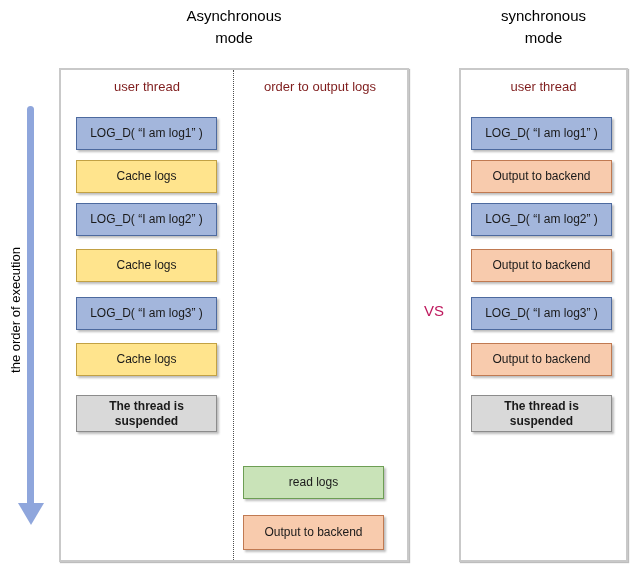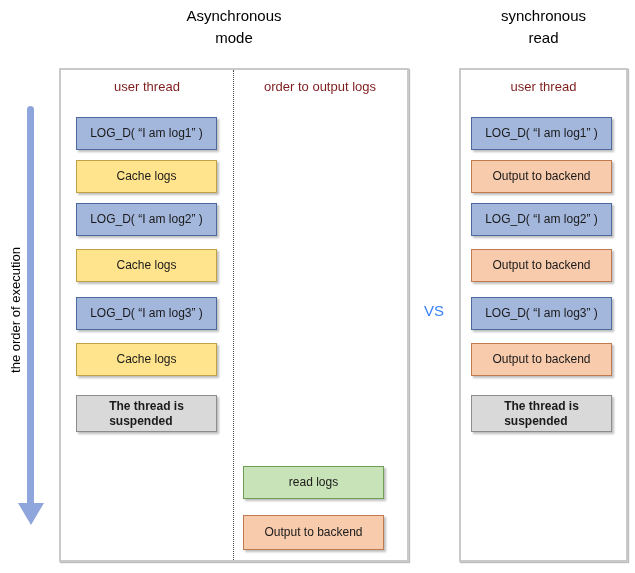--- a/index.html
+++ b/index.html
@@ -28,39 +28,39 @@
   }
   .col-header{
     position:absolute;top:9px;font-size:13px;text-align:center;color:#7f1d1d;
   }
   .ch-user{left:0;width:172px;}
   .ch-output{left:172px;width:174px;}
   .ch-user-r{left:0;width:165px;}
   
   .box{
     position:absolute;width:141px;height:33px;box-sizing:border-box;
-    display:flex;align-items:center;justify-content:center;
+    display:flex;align-items:center;justify-content:center;text-align:center;
     font-size:12px;line-height:1.25;white-space:pre-line;
     border:1.5px solid;box-shadow:2px 2px 2px rgba(110,110,110,0.45);
   }
   .col1{left:15px;}
   .col2{left:182px;}
   .colr{left:10px;}
   .b-blue  {background:var(--c-blue_fill,#a3b6dc);border-color:var(--c-blue_border,#4d6a9f);}
   .b-yellow{background:var(--c-yellow_fill,#ffe48d);border-color:var(--c-yellow_border,#c2a144);}
   .b-orange{background:var(--c-orange_fill,#f8cbad);border-color:var(--c-orange_border,#c07a52);}
   .b-green {background:var(--c-green_fill,#c9e3b8);border-color:var(--c-green_border,#6d9e54);}
   .b-gray  {background:var(--c-gray_fill,#d9d9d9);border-color:var(--c-gray_border,#8c8c8c);font-weight:bold;}
   .row-1{top:47px;}  .row-2{top:90px;}  .row-3{top:133px;} .row-4{top:179px;}
   .row-5{top:227px;} .row-6{top:273px;} .row-7{top:325px;height:37px;}
   .row-8{top:396px;} .row-9{top:445px;height:35px;}
   
   .vs{
     position:absolute;left:407px;width:54px;top:302px;text-align:center;
-    font-size:15px;color:#3b82f6;
+    font-size:15px;color:#be185d;
   }
   
   .axis-shaft{
     position:absolute;left:27px;top:106px;width:7px;height:398px;
     background:var(--c-arrow,#8fa6dc);border-radius:4px 4px 0 0;
   }
   .axis-head{
     position:absolute;left:18px;top:503px;width:0;height:0;
     border-left:13px solid transparent;border-right:13px solid transparent;
     border-top:22px solid var(--c-arrow,#8fa6dc);
@@ -72,21 +72,21 @@
   }
 </style>
 </head>
 <body>
 
 <div class="canvas">
 
   <div class="title title-left">Asynchronous
 mode</div>
   <div class="title title-right">synchronous
-read</div>
+mode</div>
 
   <div class="axis-label">the order of execution</div>
   <div class="axis-shaft"></div>
   <div class="axis-head"></div>
 
   <div class="panel panel-left">
     <div class="divider"></div>
     <div class="col-header ch-user">user thread</div>
     <div class="col-header ch-output">order to output logs</div>
 

